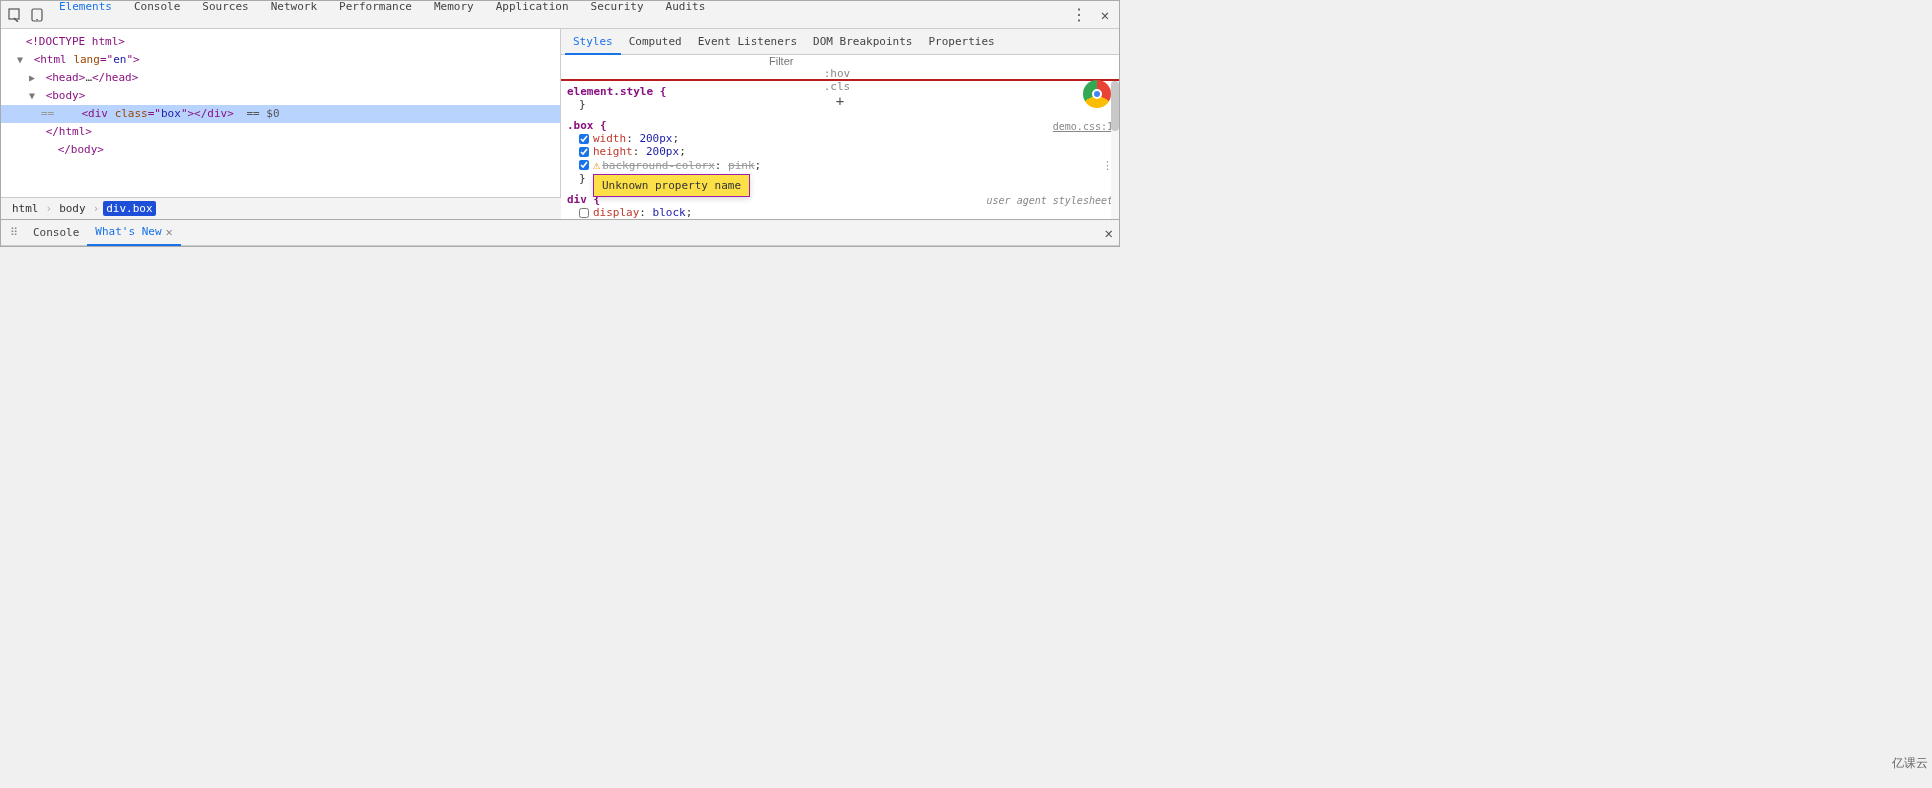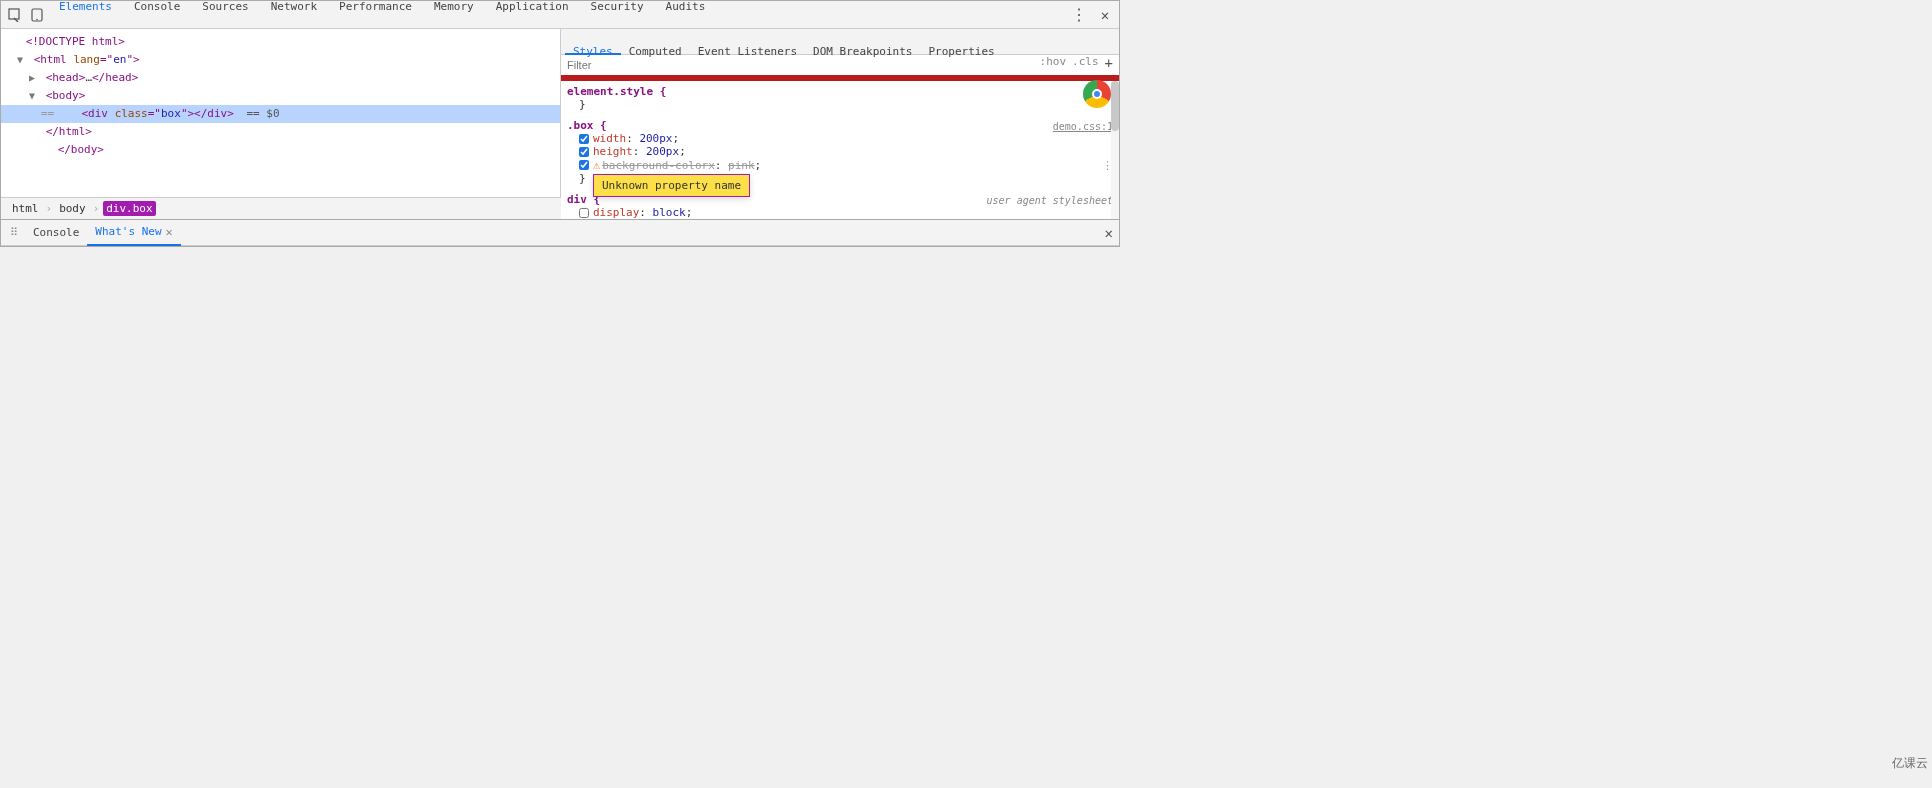--- a/index.html
+++ b/index.html
@@ -103,21 +103,21 @@
       border-top: 1px solid #ccc;
       font-size: 11px;
       gap: 4px;
     }
     .breadcrumb-item {
       color: #333;
       cursor: pointer;
       padding: 1px 3px;
     }
     .breadcrumb-item.active {
-      background: #a21caf;
+      background: #1d4ed8;
       color: #fff;
       border-radius: 2px;
     }
 
     
     .dt-right-pane {
       flex: 1;
       display: flex;
       flex-direction: column;
       overflow: hidden;
@@ -126,38 +126,40 @@
 
     .styles-tabs {
       display: flex;
       align-items: center;
       height: 26px;
       border-bottom: 1px solid #ccc;
       background: #f3f3f3;
       padding: 0 4px;
     }
     .styles-tab {
-      padding: 10px 8px;
+      padding: 0 8px;
       height: 26px;
       line-height: 26px;
       font-size: 11px;
       cursor: pointer;
       color: #444;
       border-bottom: 2px solid transparent;
     }
     .styles-tab.active {
       border-bottom: 2px solid #1a73e8;
       color: #1a73e8;
     }
 
     .styles-filter-row {
       display: flex;
+      align-items: center;
       height: 26px;
       padding: 0 6px;
-      border-bottom: 6px solid #b91c1c;
+      border-bottom: 2px solid #b91c1c;
+      flex-direction: column;
     }
     .styles-filter-input {
       flex: 1;
       border: none;
       outline: none;
       font-size: 11px;
       background: transparent;
     }
     .filter-hov { color: #888; font-size: 11px; cursor: pointer; margin-right: 6px; }
     .filter-cls { color: #888; font-size: 11px; cursor: pointer; margin-right: 6px; }

